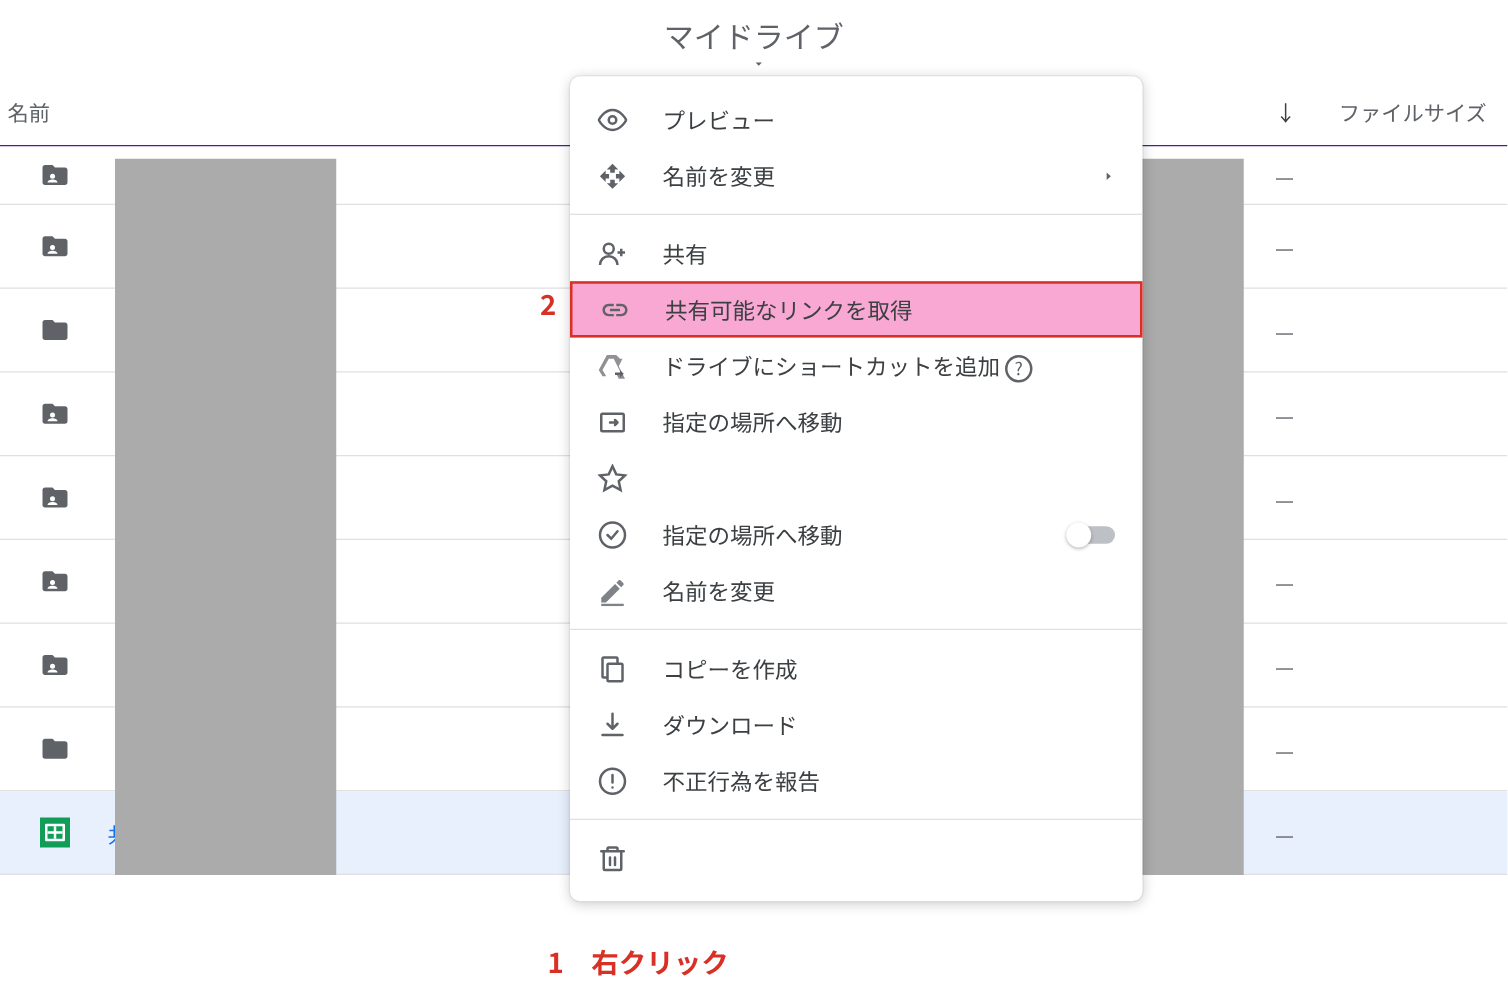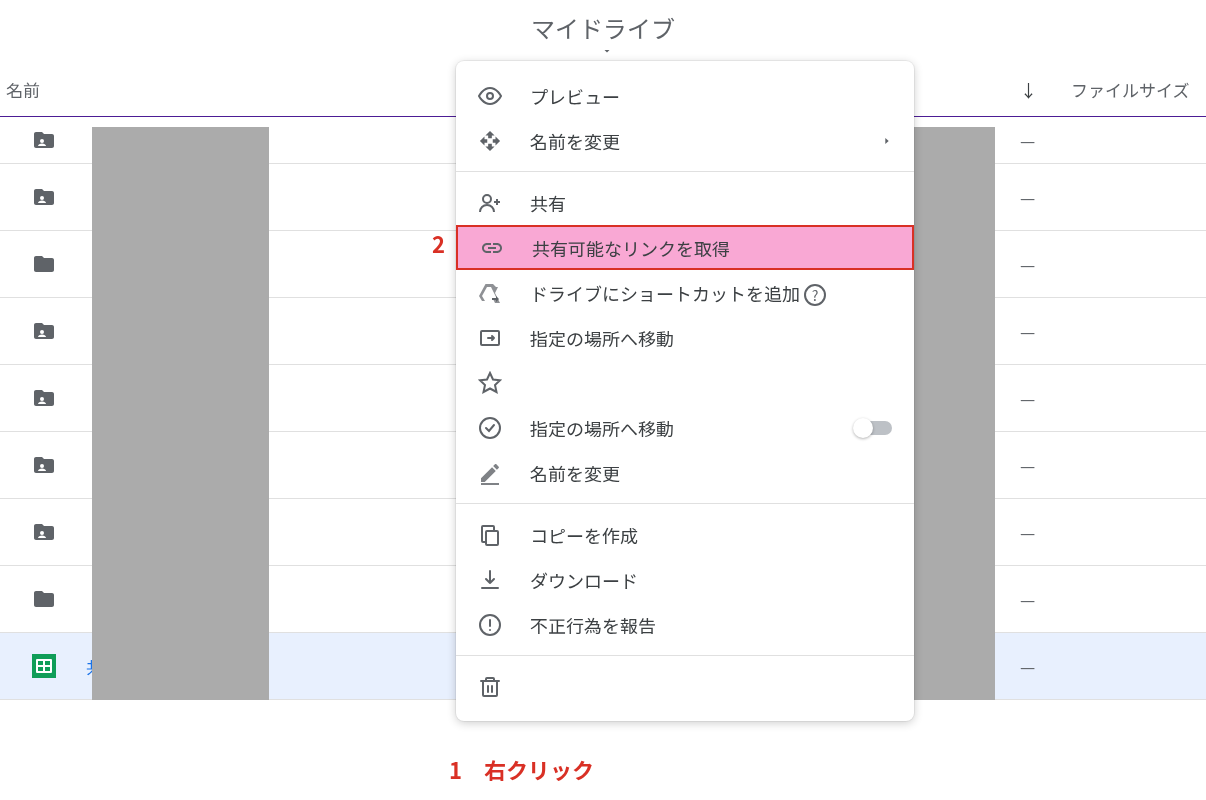--- a/index.html
+++ b/index.html
@@ -406,13 +406,13 @@
   <div class="menu-item">
     <span class="menu-icon">
       <svg width="24" height="24" viewBox="0 0 24 24" fill="none" stroke="currentColor" stroke-width="2">
           <path d="M3 6h18M8 6V4a1 1 0 011-1h6a1 1 0 011 1v2m3 0v14a1 1 0 01-1 1H6a1 1 0 01-1-1V6h14zM10 11v6M14 11v6" stroke-linecap="round"></path>
         </svg>
     </span>
   </div>
 </div>
 
 <div class="annotation" style="top:227px;left:432px;">2</div>
-<div class="annotation" style="top:753px;left:449px;">1　右クリック</div>
+<div class="annotation" style="top:753px;left:438px;">1　右クリック</div>
 
 </body></html>

